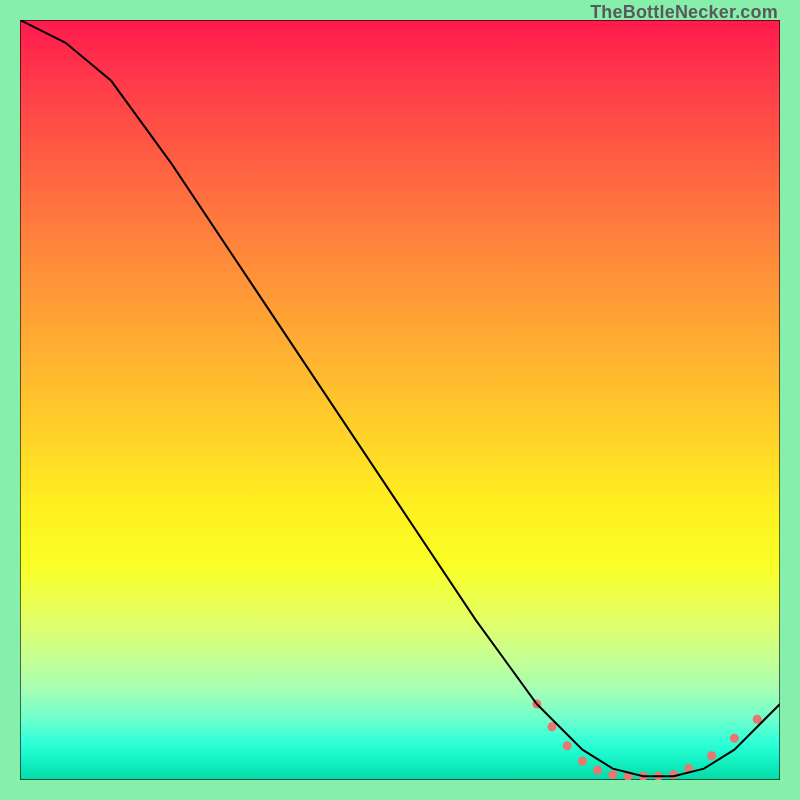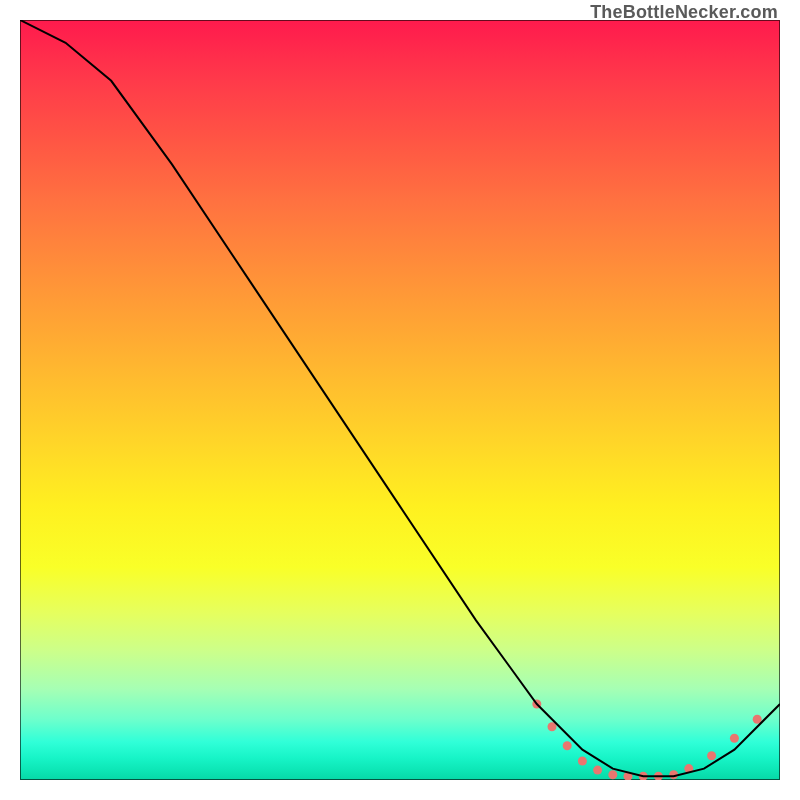--- a/index.html
+++ b/index.html
@@ -1,21 +1,21 @@
 <!DOCTYPE html>
 <html><head>
 <meta charset="utf-8">
 <style>
   * { margin: 0; padding: 0; box-sizing: border-box; }
   html, body { width: 800px; height: 800px; background: #000; overflow: hidden; }
   .stage {
     position: relative;
     width: 800px;
     height: 800px;
-    background: #ffffff;
+    background: #86efac;
   }
   .plot {
     position: absolute;
     left: 20px;
     top: 20px;
     width: 760px;
     height: 760px;
     background: linear-gradient(to bottom,
       #ff1a4d 0%,
       #ff3a4a 8%,

